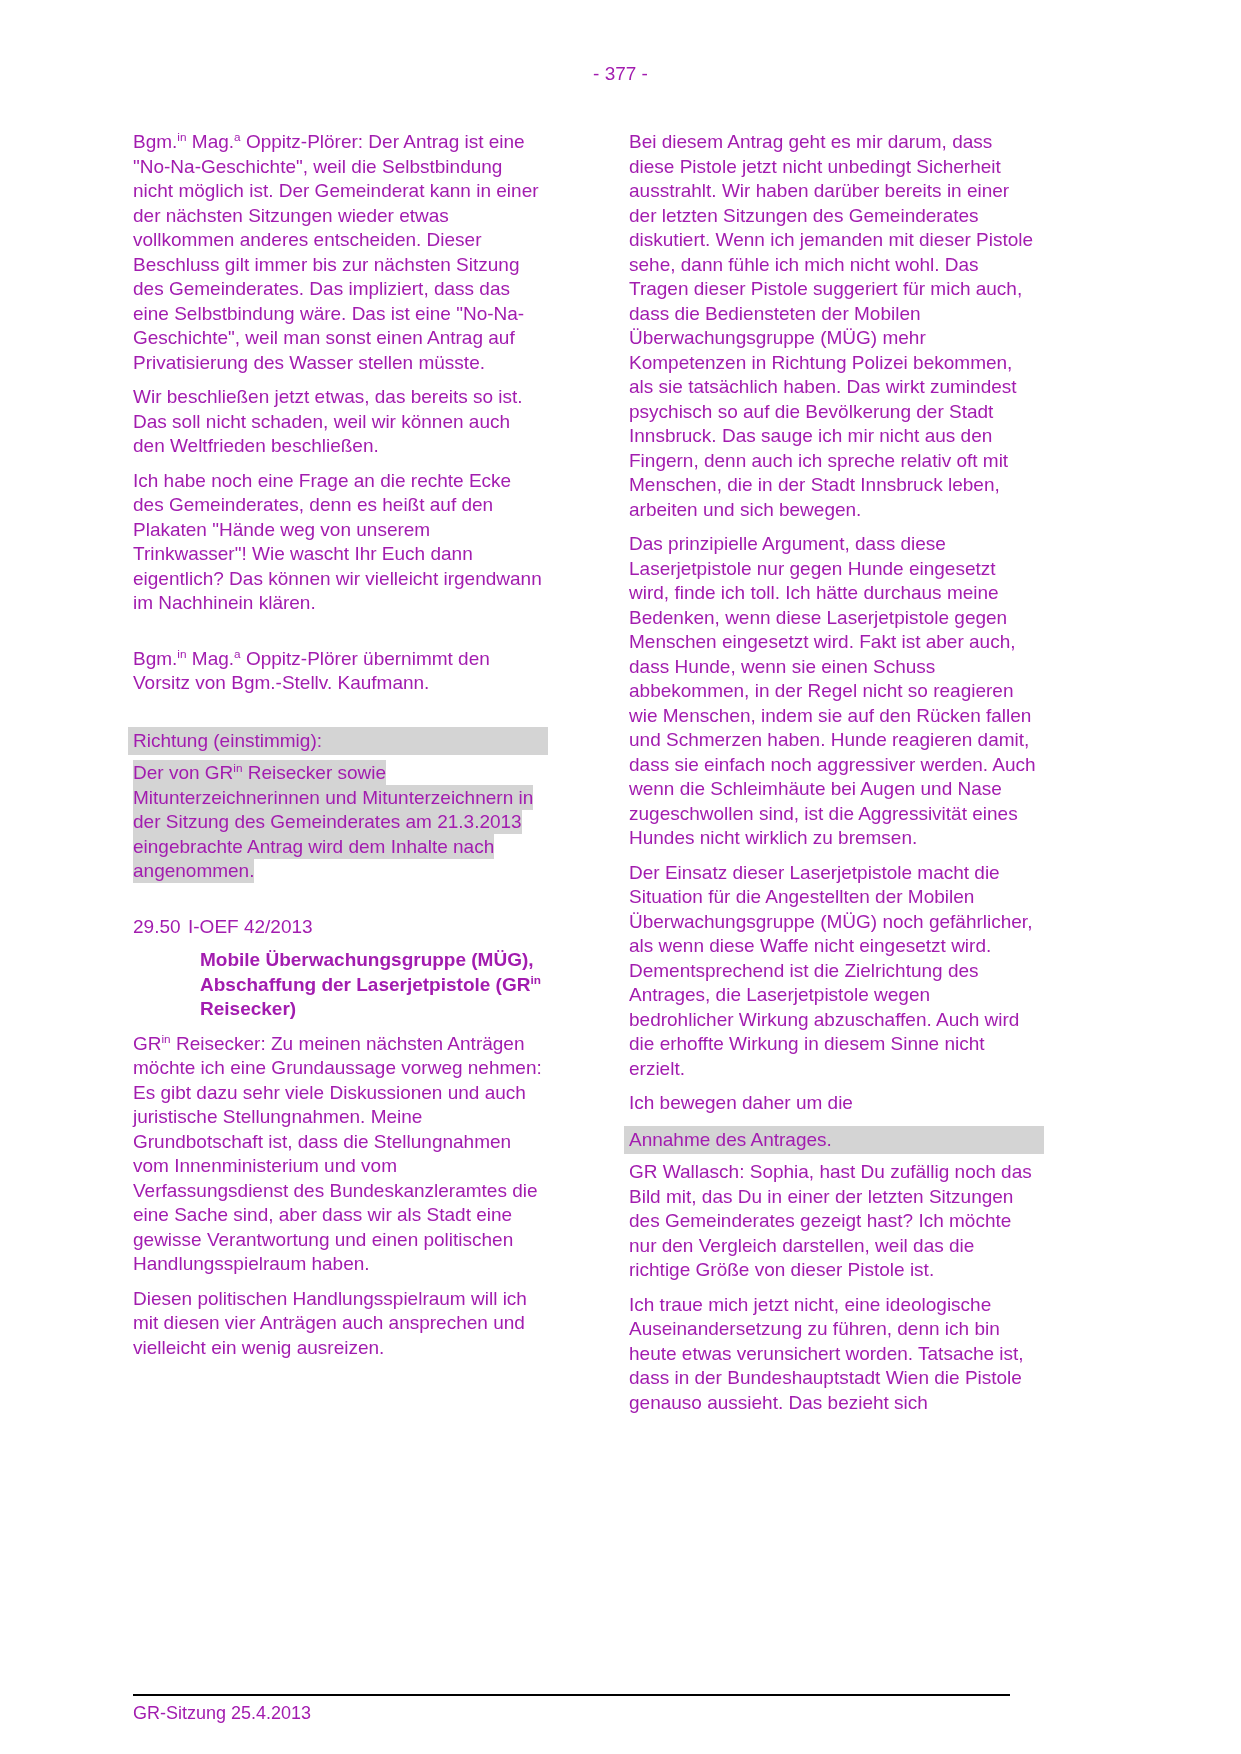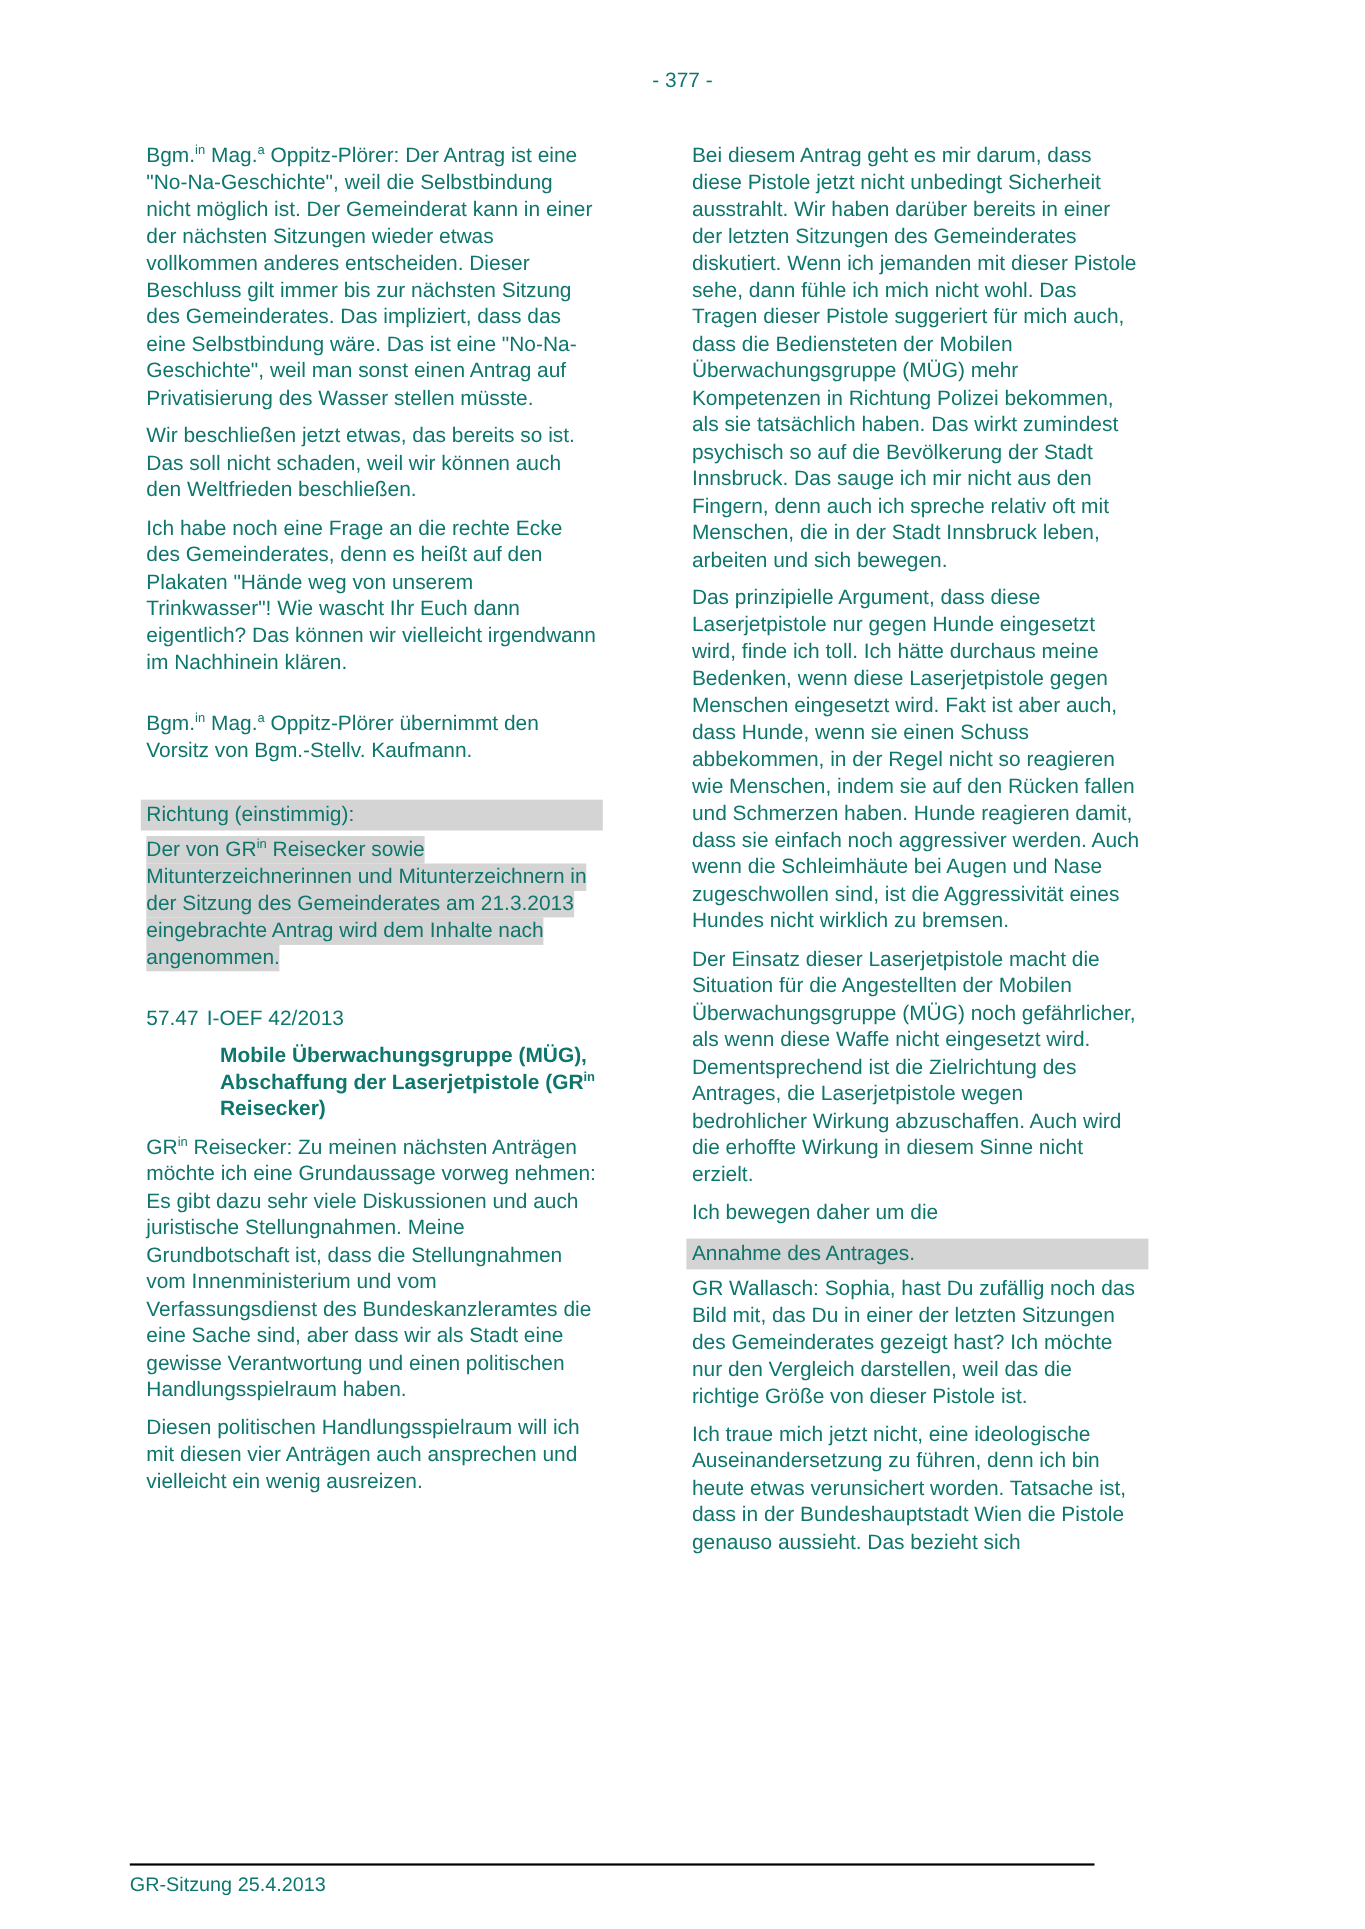--- a/index.html
+++ b/index.html
@@ -1,21 +1,21 @@
 <!DOCTYPE html>
 <html lang="de" style="--highlight: #d4d4d4;"><head>
 <meta charset="utf-8">
 <style>
   html, body { margin: 0; padding: 0; background: #ffffff; }
   .page {
     position: relative;
     width: 1241px;
     height: 1754px;
     background: #ffffff;
-    color: #0f766e;
+    color: #a21caf;
     font-family: "Liberation Sans", "DejaVu Sans", sans-serif;
     font-size: 19px;
     line-height: 24.5px;
     overflow: hidden;
   }
   .page-number {
     position: absolute;
     top: 62px;
     left: 0;
     width: 100%;
@@ -45,41 +45,41 @@
   .item-head { margin-top: 31px; margin-bottom: 9px; }
   .item-num { display: inline-block; width: 55px; }
   .item-title {
     font-weight: bold;
     margin-left: 67px;
     margin-bottom: 10px;
   }
   sup { font-size: 0.62em; line-height: 0; vertical-align: super; }
   .footer {
     position: absolute;
-    left: 118px;
+    left: 133px;
     top: 1694px;
     width: 877px;
   }
   .footer-rule { border-top: 2px solid #000000; height: 0; }
   .footer-text { margin-top: 5px; font-size: 18px; }
 </style>
 </head>
 <body>
 
 <div class="page">
   <div class="page-number">- 377 -</div>
   <div class="columns">
     <div class="col" id="col-left">
         <div class="block p"><span class="inner">Bgm.<sup>in</sup> Mag.<sup>a</sup> Oppitz-Plörer: Der Antrag ist eine "No-Na-Geschichte", weil die Selbstbindung nicht möglich ist. Der Gemeinderat kann in einer der nächsten Sitzungen wieder etwas vollkommen anderes entscheiden. Dieser Beschluss gilt immer bis zur nächsten Sitzung des Gemeinderates. Das impliziert, dass das eine Selbstbindung wäre. Das ist eine "No-Na-Geschichte", weil man sonst einen Antrag auf Privatisierung des Wasser stellen müsste.</span></div>
         <div class="block p"><span class="inner">Wir beschließen jetzt etwas, das bereits so ist. Das soll nicht schaden, weil wir können auch den Weltfrieden beschließen.</span></div>
         <div class="block p"><span class="inner">Ich habe noch eine Frage an die rechte Ecke des Gemeinderates, denn es heißt auf den Plakaten "Hände weg von unserem Trinkwasser"! Wie wascht Ihr Euch dann eigentlich? Das können wir vielleicht irgendwann im Nachhinein klären.</span></div>
         <div class="block p gap-lg"><span class="inner">Bgm.<sup>in</sup> Mag.<sup>a</sup> Oppitz-Plörer übernimmt den Vorsitz von Bgm.-Stellv. Kaufmann.</span></div>
         <div class="block highlight-head gap-lg"><span class="inner">Richtung (einstimmig):</span></div>
         <div class="block highlight-para"><span class="inner">Der von GR<sup>in</sup> Reisecker sowie Mitunterzeichnerinnen und Mitunterzeichnern in der Sitzung des Gemeinderates am 21.3.2013 eingebrachte Antrag wird dem Inhalte nach angenommen.</span></div>
-        <div class="block item-head"><span class="item-num">57.47</span><span>I-OEF 42/2013</span></div>
+        <div class="block item-head"><span class="item-num">29.50</span><span>I-OEF 42/2013</span></div>
         <div class="block item-title"><span class="inner">Mobile Überwachungsgruppe (MÜG), Abschaffung der Laserjetpistole (GR<sup>in</sup> Reisecker)</span></div>
         <div class="block p"><span class="inner">GR<sup>in</sup> Reisecker: Zu meinen nächsten Anträgen möchte ich eine Grundaussage vorweg nehmen: Es gibt dazu sehr viele Diskussionen und auch juristische Stellungnahmen. Meine Grundbotschaft ist, dass die Stellungnahmen vom Innenministerium und vom Verfassungsdienst des Bundeskanzleramtes die eine Sache sind, aber dass wir als Stadt eine gewisse Verantwortung und einen politischen Handlungsspielraum haben.</span></div>
         <div class="block p"><span class="inner">Diesen politischen Handlungsspielraum will ich mit diesen vier Anträgen auch ansprechen und vielleicht ein wenig ausreizen.</span></div>
       </div>
     <div class="col" id="col-right">
         <div class="block p"><span class="inner">Bei diesem Antrag geht es mir darum, dass diese Pistole jetzt nicht unbedingt Sicherheit ausstrahlt. Wir haben darüber bereits in einer der letzten Sitzungen des Gemeinderates diskutiert. Wenn ich jemanden mit dieser Pistole sehe, dann fühle ich mich nicht wohl. Das Tragen dieser Pistole suggeriert für mich auch, dass die Bediensteten der Mobilen Überwachungsgruppe (MÜG) mehr Kompetenzen in Richtung Polizei bekommen, als sie tatsächlich haben. Das wirkt zumindest psychisch so auf die Bevölkerung der Stadt Innsbruck. Das sauge ich mir nicht aus den Fingern, denn auch ich spreche relativ oft mit Menschen, die in der Stadt Innsbruck leben, arbeiten und sich bewegen.</span></div>
         <div class="block p"><span class="inner">Das prinzipielle Argument, dass diese Laserjetpistole nur gegen Hunde eingesetzt wird, finde ich toll. Ich hätte durchaus meine Bedenken, wenn diese Laserjetpistole gegen Menschen eingesetzt wird. Fakt ist aber auch, dass Hunde, wenn sie einen Schuss abbekommen, in der Regel nicht so reagieren wie Menschen, indem sie auf den Rücken fallen und Schmerzen haben. Hunde reagieren damit, dass sie einfach noch aggressiver werden. Auch wenn die Schleimhäute bei Augen und Nase zugeschwollen sind, ist die Aggressivität eines Hundes nicht wirklich zu bremsen.</span></div>
         <div class="block p"><span class="inner">Der Einsatz dieser Laserjetpistole macht die Situation für die Angestellten der Mobilen Überwachungsgruppe (MÜG) noch gefährlicher, als wenn diese Waffe nicht eingesetzt wird. Dementsprechend ist die Zielrichtung des Antrages, die Laserjetpistole wegen bedrohlicher Wirkung abzuschaffen. Auch wird die erhoffte Wirkung in diesem Sinne nicht erzielt.</span></div>
         <div class="block p"><span class="inner">Ich bewegen daher um die</span></div>
         <div class="block highlight-head"><span class="inner">Annahme des Antrages.</span></div>

